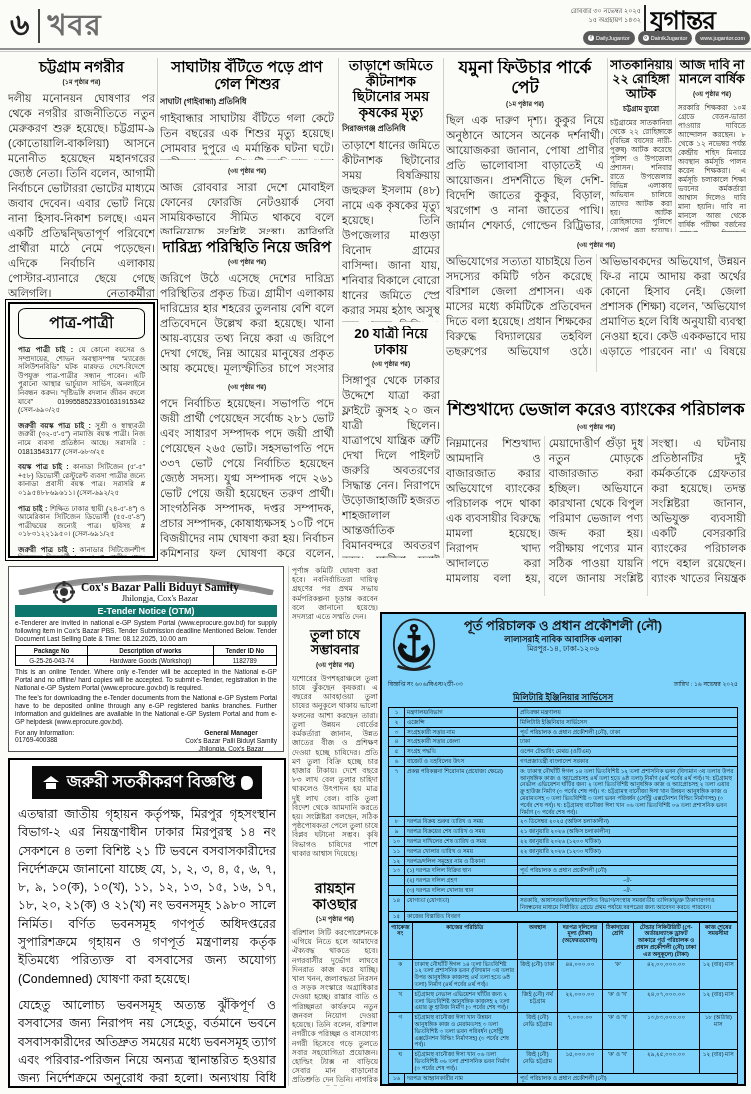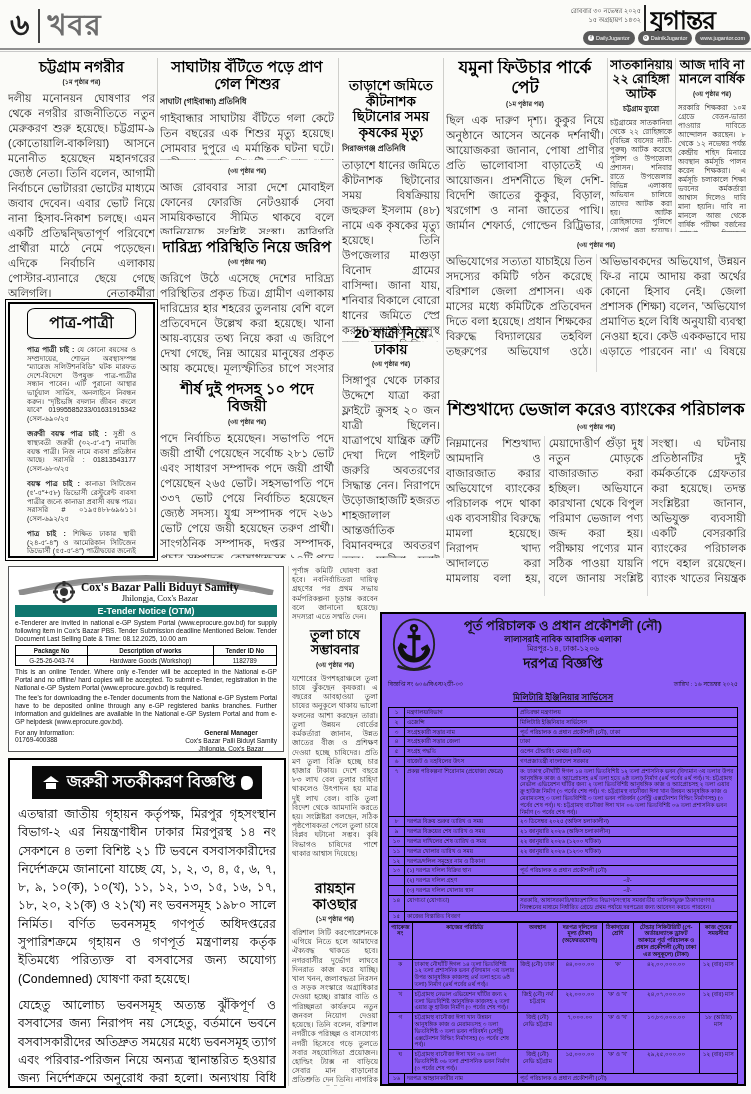--- a/index.html
+++ b/index.html
@@ -24,21 +24,21 @@
   .hl{font-weight:bold;color:#000;text-align:center;line-height:1.15;}
   .hl-lg{font-size:17px;}
   .hl-md{font-size:15px;}
   .sub{font-size:6.5px;font-weight:bold;text-align:center;margin:2px 0 3px;}
   .byline{font-size:8px;font-weight:bold;margin:2px 0 3px;}
   .bt{font-size:11px;line-height:15px;text-align:justify;color:#1c1c1c;}
   .cols2{column-count:2;column-gap:8px;column-rule:1px solid #d5d5d5;}
   .cols3{column-count:3;column-gap:8px;column-rule:1px solid #d5d5d5;}
   .vr{position:absolute;width:1px;background:#cfcfcb;}
   
-  #matri{left:8px;top:302px;width:147px;height:256px;border:2px solid #000;outline:1px solid #000;outline-offset:2px;padding:4px 17px;box-sizing:border-box;}
+  #matri{left:8px;top:302px;width:147px;height:256px;border:2px solid #000;outline:1px solid #000;outline-offset:2px;padding:4px 8px;box-sizing:border-box;}
   #matri .ttl{border:1.5px solid #000;font-size:16px;font-weight:bold;text-align:center;padding:1px 0;margin-bottom:4px;border-radius:8px/6px;}
   #matri .ad{font-size:7px;line-height:8.6px;text-align:justify;margin-bottom:4px;}
   #matri .ad b{font-size:7.2px;}
   
   #coxad{left:8px;top:566px;width:276px;height:186px;border:1px solid #555;background:#fff;box-sizing:border-box;padding:2px 6px;font-size:6.6px;}
   #coxad .arc{display:block;margin:0 auto;}
   #coxad .hd{display:flex;align-items:center;justify-content:center;gap:6px;margin-top:-14px;}
   #coxad .org{font-family:"Liberation Serif","DejaVu Serif",serif;font-weight:bold;font-size:11.5px;text-align:center;}
   #coxad .plc{font-family:"Liberation Serif","DejaVu Serif",serif;font-size:8.5px;text-align:center;}
   #coxad .ebar{background:#0f766e;color:#fff;font-weight:bold;font-size:9px;text-align:center;padding:1px 0;margin:2px 0;}
@@ -50,21 +50,21 @@
   
   #urgent{left:8px;top:758px;width:278px;height:330px;border:2px solid #000;box-sizing:border-box;padding:6px 8px;background:#fff;}
   #urgent .bar{background:#0a0a0a;color:#fff;display:flex;align-items:center;justify-content:center;gap:6px;padding:3px 4px;margin:0 14px 6px 14px;}
   #urgent .bar .t{font-size:16.5px;font-weight:bold;}
   #urgent p{font-size:12.2px;line-height:1.5;text-align:justify;margin:0 0 8px;color:#000;}
   .hicon{width:20px;height:14px;position:relative;flex:0 0 auto;}
   .hicon .roof{position:absolute;left:2px;top:0;width:0;height:0;border-left:8px solid transparent;border-right:8px solid transparent;border-bottom:6px solid #fff;}
   .hicon .base{position:absolute;left:5px;top:7px;width:10px;height:6px;background:#fff;}
   .bdmap{width:12px;height:14px;background:#fff;border-radius:40% 55% 60% 45%;flex:0 0 auto;}
   
-  #tender{left:380px;top:612px;width:366px;height:474px;border:2px solid #000;box-sizing:border-box;background:#8b5cf6;padding:4px 6px;}
+  #tender{left:380px;top:612px;width:366px;height:474px;border:2px solid #000;box-sizing:border-box;background:#7dd3fc;padding:4px 6px;}
   #tender .hd{display:flex;align-items:flex-start;gap:6px;}
   #tender .crest{flex:0 0 52px;text-align:center;}
   #tender .hc{flex:1;text-align:center;line-height:1.2;}
   #tender .l1{font-size:13px;font-weight:bold;}
   #tender .l2{font-size:8.5px;font-weight:bold;}
   #tender .l3{font-size:7.5px;}
   #tender .l4{font-size:14px;font-weight:bold;margin-top:2px;}
   #tender .meta{display:flex;justify-content:space-between;font-size:6px;margin:1px 0;}
   #tender .svc{text-align:center;font-size:8.5px;font-weight:bold;text-decoration:underline;margin:1px 0 2px;}
   #tender table{width:100%;border-collapse:collapse;}
@@ -72,21 +72,21 @@
   #tender .sl{width:11px;text-align:center;}
   #tender .lb{width:108px;}
   #tender th{text-align:center;font-weight:bold;}
   #tender .ctr{text-align:center;}
   
   #a-chatto{left:8px;top:58px;width:147px;height:240px;}
   #a-saghata{left:160px;top:58px;width:174px;height:102px;}
   #a-mobile{left:160px;top:164px;width:174px;height:70px;}
   #a-jorip{left:160px;top:238px;width:174px;height:138px;}
   #a-bijoyi{left:160px;top:380px;width:174px;height:178px;}
-  #a-tarash{left:342px;top:58px;width:98px;height:264px;margin-top:20px;}
+  #a-tarash{left:342px;top:58px;width:98px;height:264px;}
   #a-jatri{left:342px;top:326px;width:98px;height:232px;}
   #a-jamuna{left:446px;top:58px;width:158px;height:174px;}
   #a-satkania{left:610px;top:58px;width:62px;height:174px;}
   #a-barshik{left:678px;top:58px;width:68px;height:174px;}
   #a-barishal{left:446px;top:238px;width:300px;height:158px;}
   #a-shishu{left:446px;top:400px;width:300px;height:206px;}
   #a-tulacol{left:292px;top:566px;width:86px;height:520px;}
   #a-tulacol .bt{font-size:7.4px;line-height:9.2px;}
   .colhead{font-size:13.5px;}
 </style>
@@ -146,21 +146,20 @@
     <div class="bt" style="height:38px;">আজ রোববার সারা দেশে মোবাইল ফোনের ফোরজি নেটওয়ার্ক সেবা সাময়িকভাবে সীমিত থাকবে বলে জানিয়েছে সংশ্লিষ্ট সংস্থা। কারিগরি রক্ষণাবেক্ষণের কারণে গ্রাহকরা সাময়িক অসুবিধায় পড়তে পারেন। কর্তৃপক্ষ দুঃখ প্রকাশ করে জানায়, পর্যায়ক্রমে সব জেলায় সেবা স্বাভাবিক হবে। গ্রাহকদের বিকল্প ব্যবস্থা রাখার পরামর্শ দেওয়া হয়েছে।</div>
   </div>
 
   <div class="blk" id="a-jorip">
     <div class="hl hl-md">দারিদ্র্য পরিস্থিতি নিয়ে জরিপ</div>
     <div class="sub">(৩য় পৃষ্ঠার পর)</div>
     <div class="bt" style="height:102px;">জরিপে উঠে এসেছে দেশের দারিদ্র্য পরিস্থিতির প্রকৃত চিত্র। গ্রামীণ এলাকায় দারিদ্র্যের হার শহরের তুলনায় বেশি বলে প্রতিবেদনে উল্লেখ করা হয়েছে। খানা আয়-ব্যয়ের তথ্য নিয়ে করা এ জরিপে দেখা গেছে, নিম্ন আয়ের মানুষের প্রকৃত আয় কমেছে। মূল্যস্ফীতির চাপে সংসার চালাতে হিমশিম খাচ্ছে স্বল্প আয়ের পরিবারগুলো। বিশেষজ্ঞরা বলছেন, সামাজিক নিরাপত্তা কর্মসূচি আরও সম্প্রসারণ করা প্রয়োজন। জরিপের চূড়ান্ত প্রতিবেদন আগামী মাসে প্রকাশ করা হবে। এর আগে খসড়া প্রতিবেদন সংশ্লিষ্ট মন্ত্রণালয়ে পাঠানো হয়েছে বলে জানা গেছে।</div>
   </div>
 
   <div class="blk" id="a-bijoyi">
-    <div class="hl hl-md">শীর্ষ দুই পদসহ ১০ পদে বিজয়ী</div>
     <div class="sub">(৩য় পৃষ্ঠার পর)</div>
     <div class="bt" style="height:140px;">পদে নির্বাচিত হয়েছেন। সভাপতি পদে জয়ী প্রার্থী পেয়েছেন সর্বোচ্চ ২৮১ ভোট এবং সাধারণ সম্পাদক পদে জয়ী প্রার্থী পেয়েছেন ২৬৫ ভোট। সহসভাপতি পদে ৩৩৭ ভোট পেয়ে নির্বাচিত হয়েছেন জ্যেষ্ঠ সদস্য। যুগ্ম সম্পাদক পদে ২৬১ ভোট পেয়ে জয়ী হয়েছেন তরুণ প্রার্থী। সাংগঠনিক সম্পাদক, দপ্তর সম্পাদক, প্রচার সম্পাদক, কোষাধ্যক্ষসহ ১০টি পদে বিজয়ীদের নাম ঘোষণা করা হয়। নির্বাচন কমিশনার ফল ঘোষণা করে বলেন, উৎসবমুখর পরিবেশে ভোটগ্রহণ সম্পন্ন হয়েছে। নবনির্বাচিত কমিটি আগামী দুই বছরের জন্য দায়িত্ব পালন করবে। সন্ধ্যায় ফল ঘোষণার পর বিজয়ীদের ফুলেল শুভেচ্ছায় সিক্ত করেন সহকর্মীরা। পরাজিত প্রার্থীরাও ফল মেনে নিয়ে বিজয়ীদের অভিনন্দন জানান।</div>
   </div>
 
   <div class="blk" id="a-tarash">
     <div class="hl colhead">তাড়াশে জমিতে কীটনাশক ছিটানোর সময় কৃষকের মৃত্যু</div>
     <div class="byline">সিরাজগঞ্জ প্রতিনিধি</div>
     <div class="bt" style="height:196px;">তাড়াশে ধানের জমিতে কীটনাশক ছিটানোর সময় বিষক্রিয়ায় জহুরুল ইসলাম (৪৮) নামে এক কৃষকের মৃত্যু হয়েছে। তিনি উপজেলার মাগুড়া বিনোদ গ্রামের বাসিন্দা। জানা যায়, শনিবার বিকালে বোরো ধানের জমিতে স্প্রে করার সময় হঠাৎ অসুস্থ হয়ে পড়েন তিনি। এ সময় সে মুখ থুবড়ে জমিতে পড়ে গেলে স্থানীয়রা তাকে উদ্ধার করে উপজেলা স্বাস্থ্য কমপ্লেক্সে নিয়ে যান। সেখানে কর্তব্যরত চিকিৎসক তাকে মৃত ঘোষণা করেন। স্থানীয় কৃষক রফিকুল ইসলাম বলেন, গরম আবহাওয়ায় মুখে কাপড় না বেঁধে কীটনাশক ছিটানোর সময় এমন দুর্ঘটনা ঘটছে। হাসপাতাল কর্তৃপক্ষ জানায়, মরদেহ পরিবারের কাছে হস্তান্তর করা হয়েছে। থানার ওসি জানান, এ বিষয়ে আইনগত ব্যবস্থা প্রক্রিয়াধীন রয়েছে।</div>
   </div>
 
@@ -288,21 +287,20 @@
         <svg width="44" height="56" viewBox="0 0 24 30">
           <ellipse cx="12" cy="14" rx="11" ry="13.5" fill="none" stroke="#222" stroke-width="1"></ellipse>
           <path d="M12 3a2.3 2.3 0 0 0-.9 4.4V9H8.5v1.8h2.6v9.6c-2.5-.4-4.5-2.2-5-4.5l1.4.8.8-1.5-3.6-2.1-1.6 2.8C3.7 20.9 7.4 24 12 24s8.3-3.1 8.9-7.1l-1.6-2.8-3.6 2.1.8 1.5 1.4-.8c-.5 2.3-2.5 4.1-5 4.5v-9.6h2.6V9h-2.6V7.4A2.3 2.3 0 0 0 12 3zm0 1.6a.8.8 0 1 1 0 1.6.8.8 0 0 1 0-1.6z" fill="#111"></path>
           <path d="M3 26 Q12 30 21 26" stroke="#222" stroke-width="1.4" fill="none"></path>
         </svg>
       </div>
       <div class="hc">
         <div class="l1">পূর্ত পরিচালক ও প্রধান প্রকৌশলী (নৌ)</div>
         <div class="l2">লালাসরাই নাবিক আবাসিক এলাকা</div>
         <div class="l3">মিরপুর-১৪, ঢাকা-১২০৬</div>
-        <div class="l4">দরপত্র বিজ্ঞপ্তি</div>
       </div>
       <div style="flex:0 0 52px;"></div>
     </div>
     <div class="meta">
       <span>বিজ্ঞপ্তি নং ৬০৬/বিএন/২ডী-০৩</span>
       <span>তারিখ : ১৬ নভেম্বর ২০২৫</span>
     </div>
     <div class="svc">মিলিটারি ইঞ্জিনিয়ার সার্ভিসেস</div>
 
     <table>

